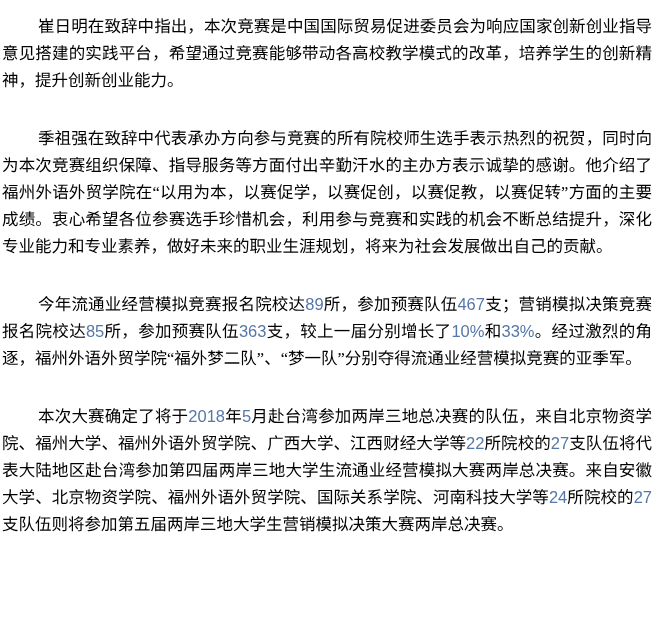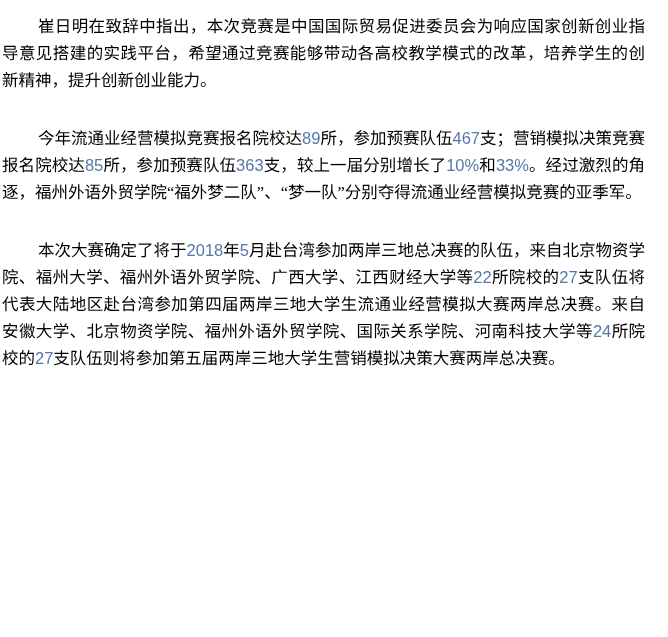--- a/index.html
+++ b/index.html
@@ -14,21 +14,21 @@
   }
   body {
     width: 668px;
     height: 637px;
     background: var(--bg-color);
     overflow: hidden;
   }
   .doc {
     width: 668px;
     height: 637px;
-    padding: 13px 23px 0 2px;
+    padding: 13px 16px 0 2px;
   }
   p.para {
     font-family: "Liberation Serif", "DejaVu Serif", serif;
     font-size: 16.5px;
     line-height: 27px;
     color: var(--text-color);
     text-align: justify;
     text-justify: inter-ideograph;
     text-indent: 36px;
     margin: 0 0 31px 0;
@@ -39,15 +39,16 @@
     font-family: Liberation Sans, sans-serif;
     color: var(--num-color);
   }
   .txt { color: inherit; }
 </style>
 </head>
 <body>
 
 <div class="doc">
     <p class="para"><span class="txt">崔日明在致辞中指出，本次竞赛是中国国际贸易促进委员会为响应国家创新创业指导意见搭建的实践平台，希望通过竞赛能够带动各高校教学模式的改革，培养学生的创新精神，提升创新创业能力。</span></p>
+    <p class="para"><span class="txt">季祖强在致辞中代表承办方向参与竞赛的所有院校师生选手表示热烈的祝贺，同时向为本次竞赛组织保障、指导服务等方面付出辛勤汗水的主办方表示诚挚的感谢。他介绍了福州外语外贸学院在“以用为本，以赛促学，以赛促创，以赛促教，以赛促转”方面的主要成绩。衷心希望各位参赛选手珍惜机会，利用参与竞赛和实践的机会不断总结提升，深化专业能力和专业素养，做好未来的职业生涯规划，将来为社会发展做出自己的贡献。</span></p>
     <p class="para"><span class="txt">今年流通业经营模拟竞赛报名院校达</span><span class="num">89</span><span class="txt">所，参加预赛队伍</span><span class="num">467</span><span class="txt">支；营销模拟决策竞赛报名院校达</span><span class="num">85</span><span class="txt">所，参加预赛队伍</span><span class="num">363</span><span class="txt">支，较上一届分别增长了</span><span class="num">10%</span><span class="txt">和</span><span class="num">33%</span><span class="txt">。经过激烈的角逐，福州外语外贸学院“福外梦二队”、“梦一队”分别夺得流通业经营模拟竞赛的亚季军。</span></p>
     <p class="para"><span class="txt">本次大赛确定了将于</span><span class="num">2018</span><span class="txt">年</span><span class="num">5</span><span class="txt">月赴台湾参加两岸三地总决赛的队伍，来自北京物资学院、福州大学、福州外语外贸学院、广西大学、江西财经大学等</span><span class="num">22</span><span class="txt">所院校的</span><span class="num">27</span><span class="txt">支队伍将代表大陆地区赴台湾参加第四届两岸三地大学生流通业经营模拟大赛两岸总决赛。来自安徽大学、北京物资学院、福州外语外贸学院、国际关系学院、河南科技大学等</span><span class="num">24</span><span class="txt">所院校的</span><span class="num">27</span><span class="txt">支队伍则将参加第五届两岸三地大学生营销模拟决策大赛两岸总决赛。</span></p>
   </div>
 
 </body></html>

